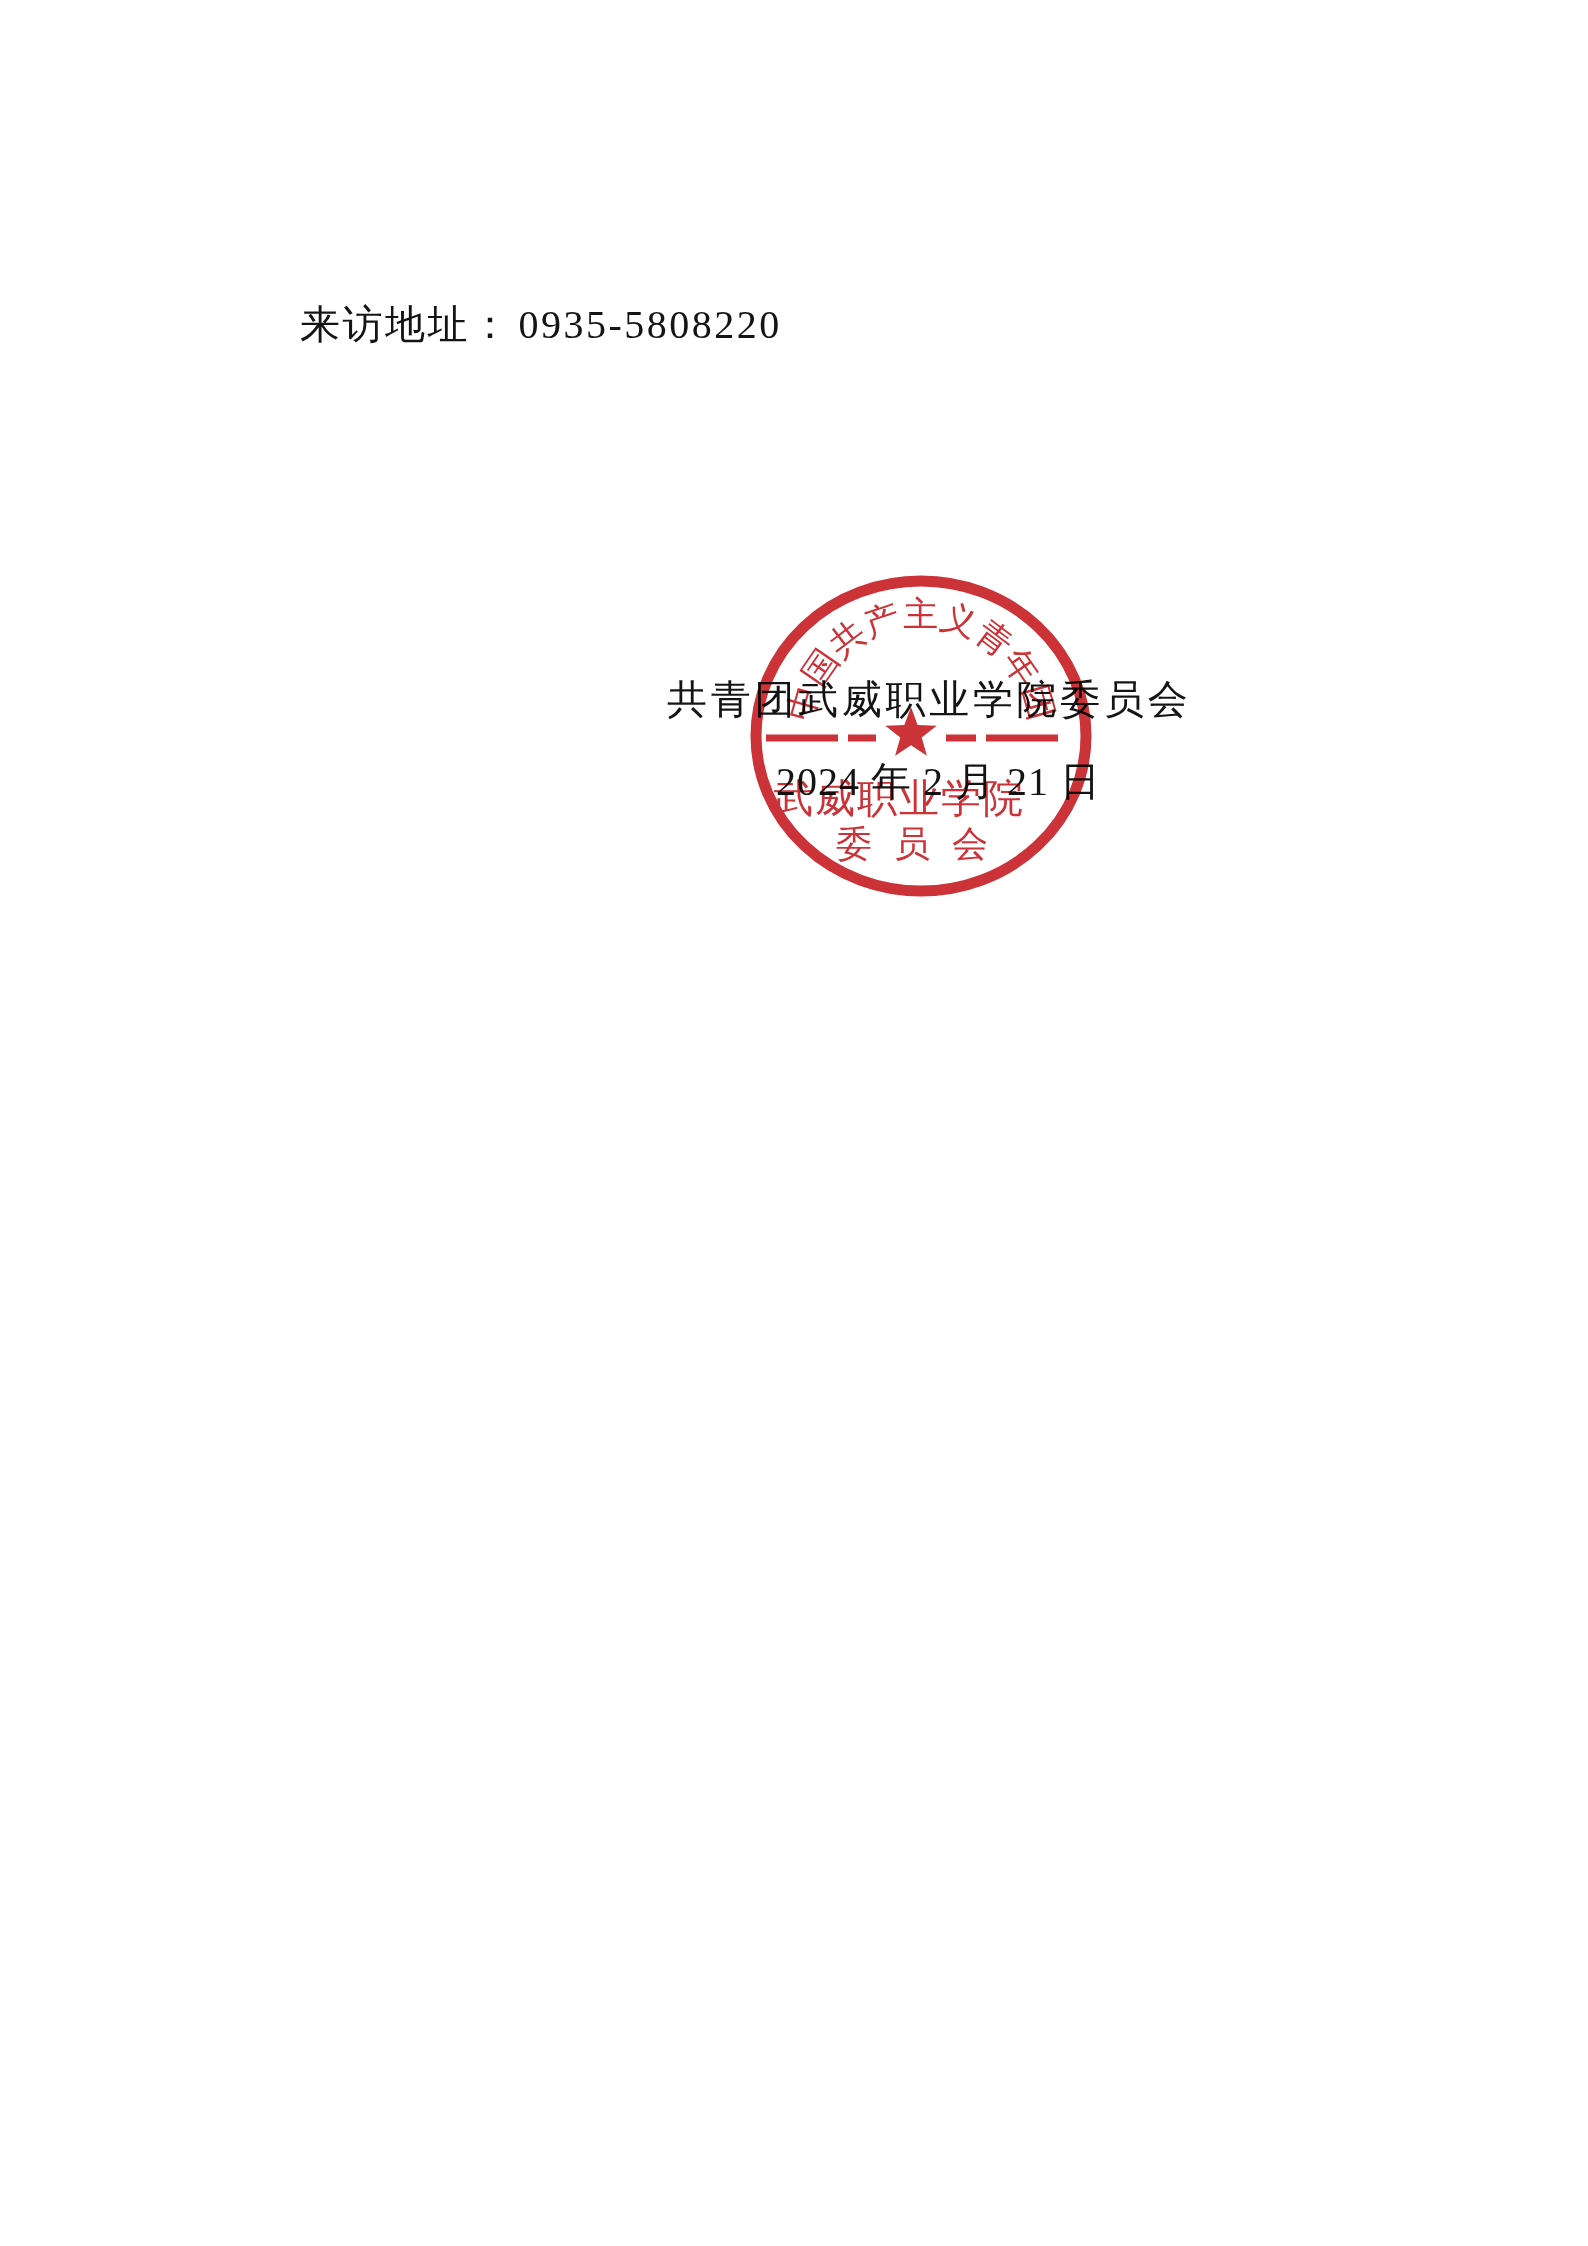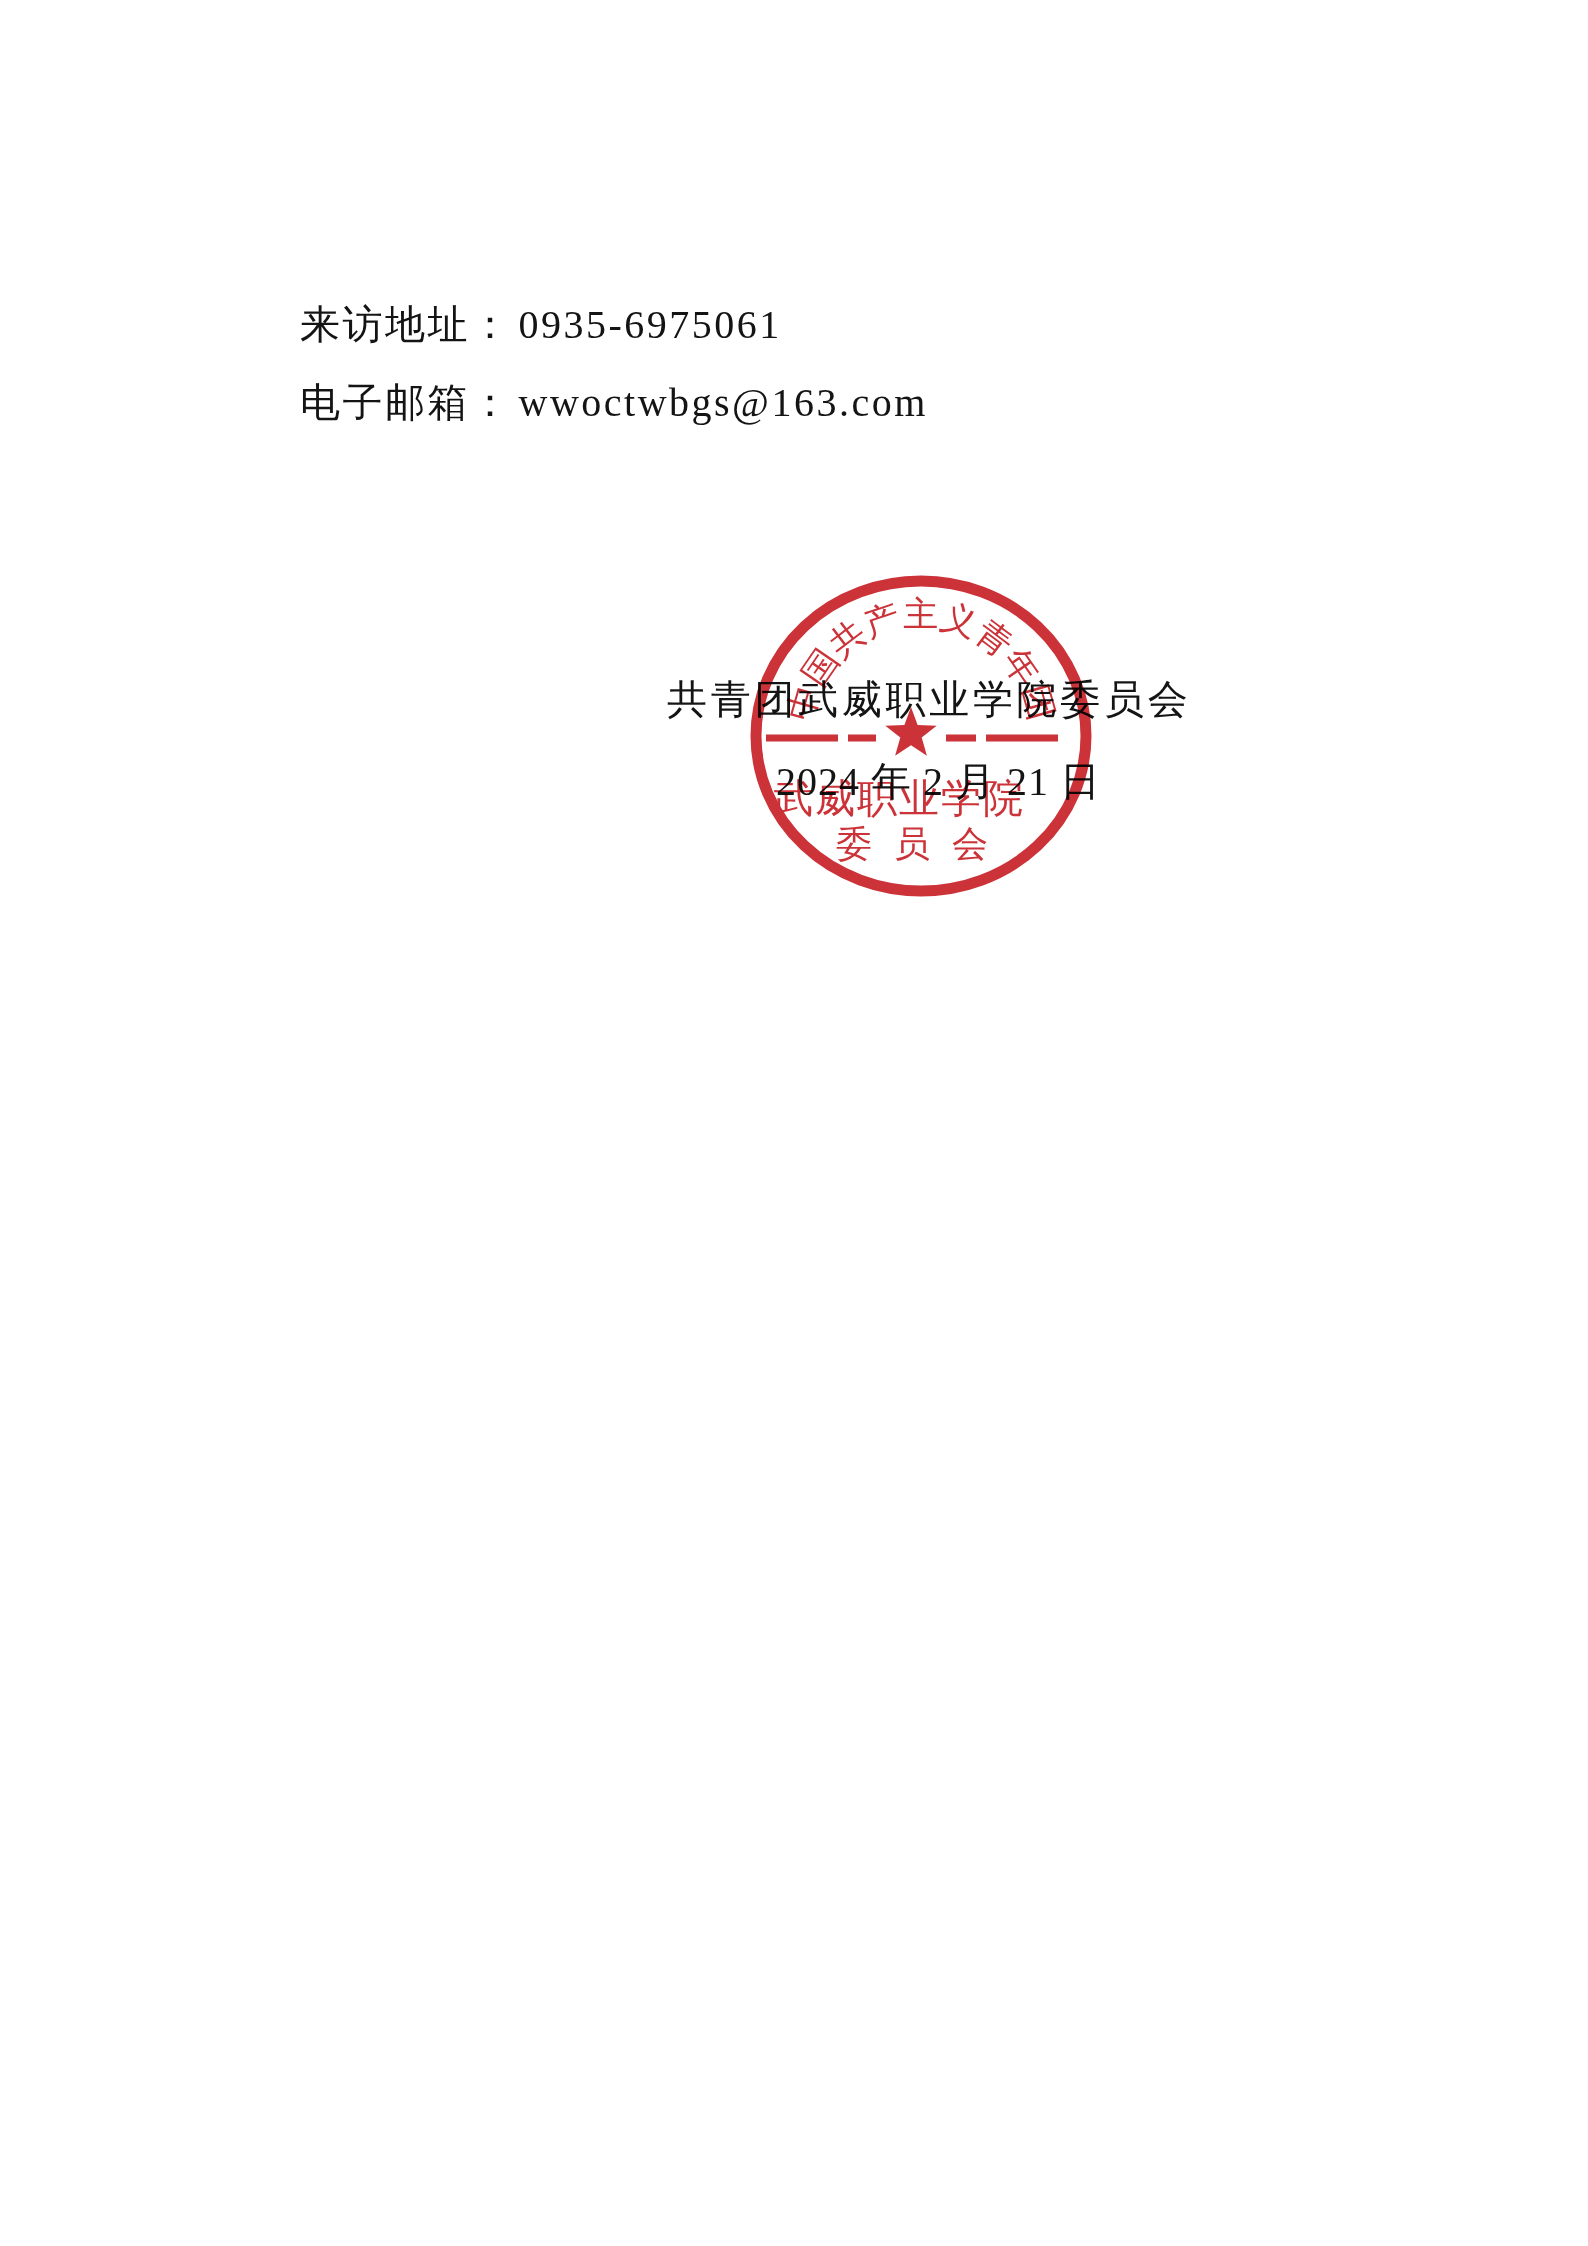--- a/index.html
+++ b/index.html
@@ -58,26 +58,23 @@
   .seal-arc-text { font-size: 35px; letter-spacing: 0.5px; }
   .seal-row1 { font-size: 40px; letter-spacing: 2px; }
   .seal-row2 { font-size: 36px; letter-spacing: 22px; }
 </style>
 </head>
 <body>
 
 <div class="page">
 
   <div class="contact-line line1">
-    <span class="label">来访地址：</span><span class="value">0935-6975061</span>
+    <span class="label">来访地址：</span><span class="value">0935-5808220</span>
   </div>
 
-  <div class="contact-line line2">
-    <span class="label">电子邮箱：</span><span class="value">wwoctwbgs@163.com</span>
-  </div>
 
 
   <div class="sig-org">共青团武威职业学院委员会</div>
 
   <div class="sig-date">2024 年 2 月 21 日</div>
 
   <svg class="stamp" viewBox="735 560 372 352" xmlns="http://www.w3.org/2000/svg">
     <ellipse cx="921" cy="736" rx="165" ry="155" fill="none" stroke="#c8232a" stroke-width="11"></ellipse>
     <path id="sealArcPath" d="M 812.67 716.9 A 110 110 0 0 1 1029.33 716.9" fill="none" stroke="none"></path>
     <text class="seal-arc-text">

